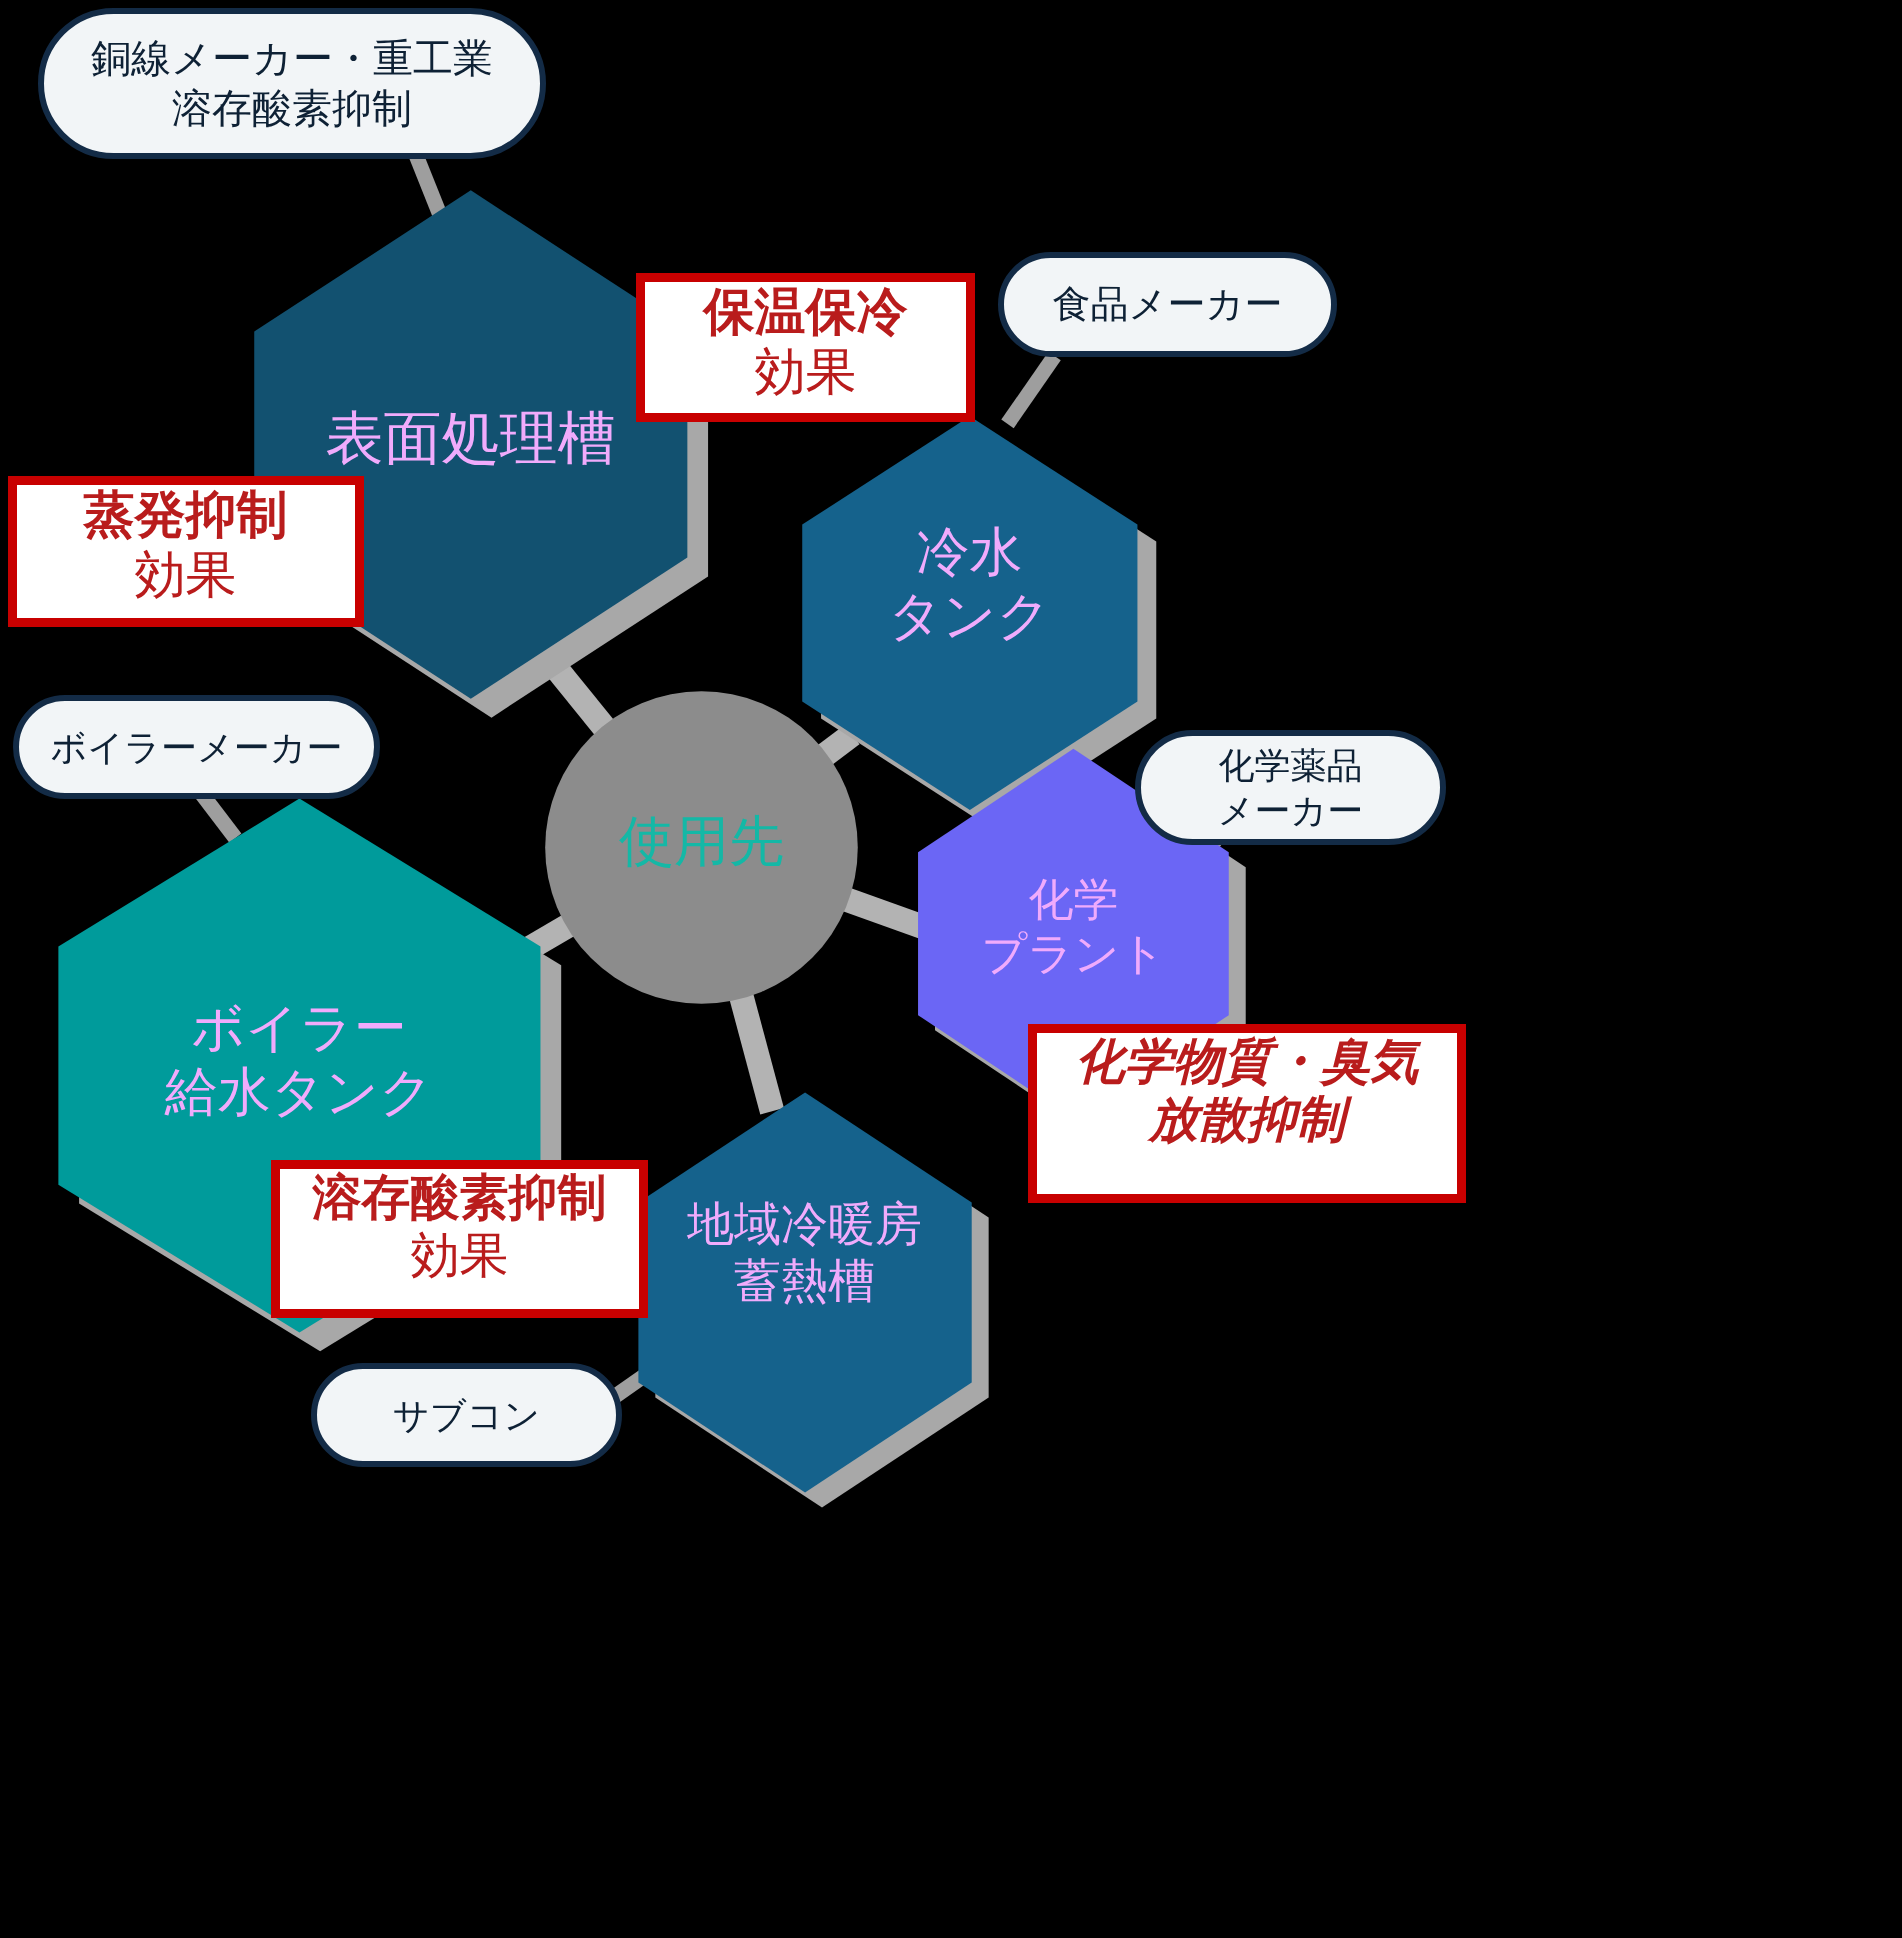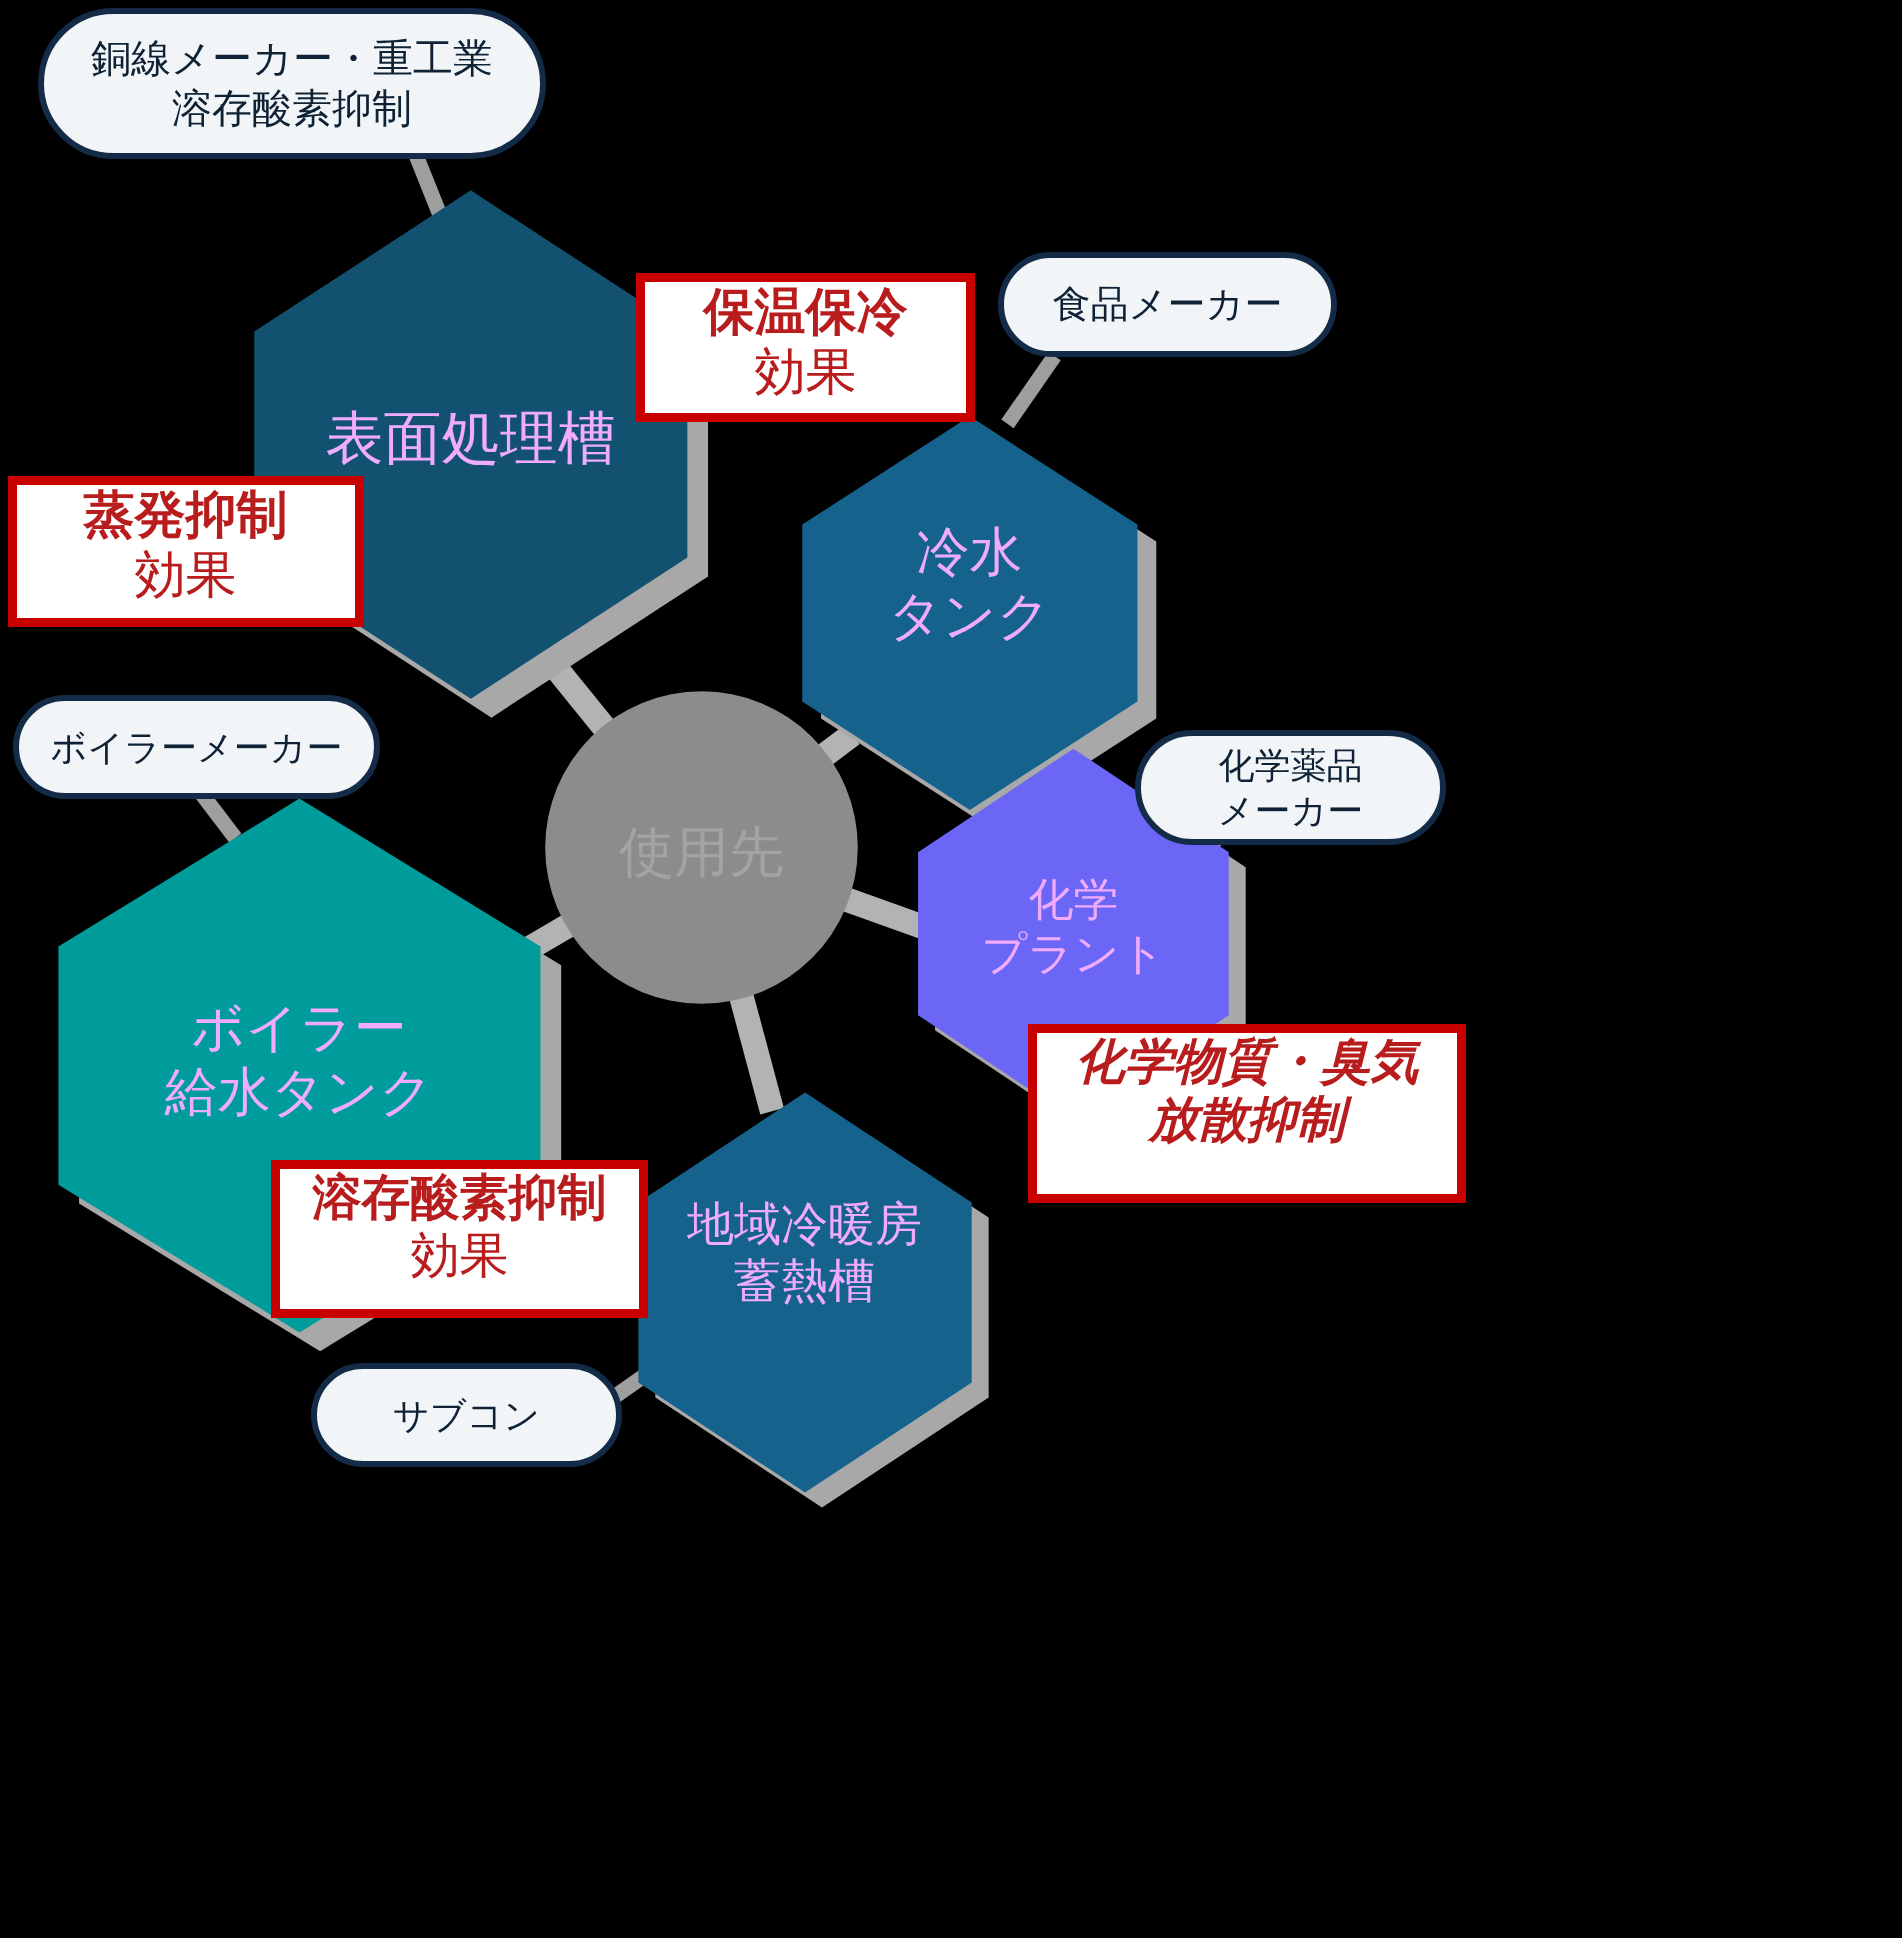--- a/index.html
+++ b/index.html
@@ -10,22 +10,22 @@
         display:flex;align-items:center;justify-content:center;text-align:center;
         color:#0e2135;line-height:1.25;box-sizing:border-box;}
   .callout{position:absolute;background:#ffffff;border:9.4px solid #c80000;
            display:flex;flex-direction:column;align-items:center;justify-content:flex-start;
            text-align:center;color:#b91c1c;line-height:1.18;box-sizing:border-box;}
   .callout .l1{font-weight:bold;}
   .callout .l2{font-weight:normal;}
   .callout.allbold .l1,.callout.allbold .l2{font-weight:bold;font-style:italic;}
   .hexlabel{position:absolute;color:#f0abfc;text-align:center;line-height:1.2;
             display:flex;align-items:center;justify-content:center;pointer-events:none;}
-  .hublabel{position:absolute;color:#a3a3a3;text-align:center;display:flex;
-            align-items:flex-end;justify-content:center;}
+  .hublabel{position:absolute;color:#14b8a6;text-align:center;display:flex;
+            align-items:flex-start;justify-content:center;}
 </style>
 </head>
 <body>
 
 <div id="stage">
 
   <svg class="layer" viewBox="0 0 2020 2059" xmlns="http://www.w3.org/2000/svg">
 
     <g stroke="#b3b3b3" stroke-width="26" stroke-linecap="butt">
       <line x1="745" y1="900" x2="575" y2="690"></line>

